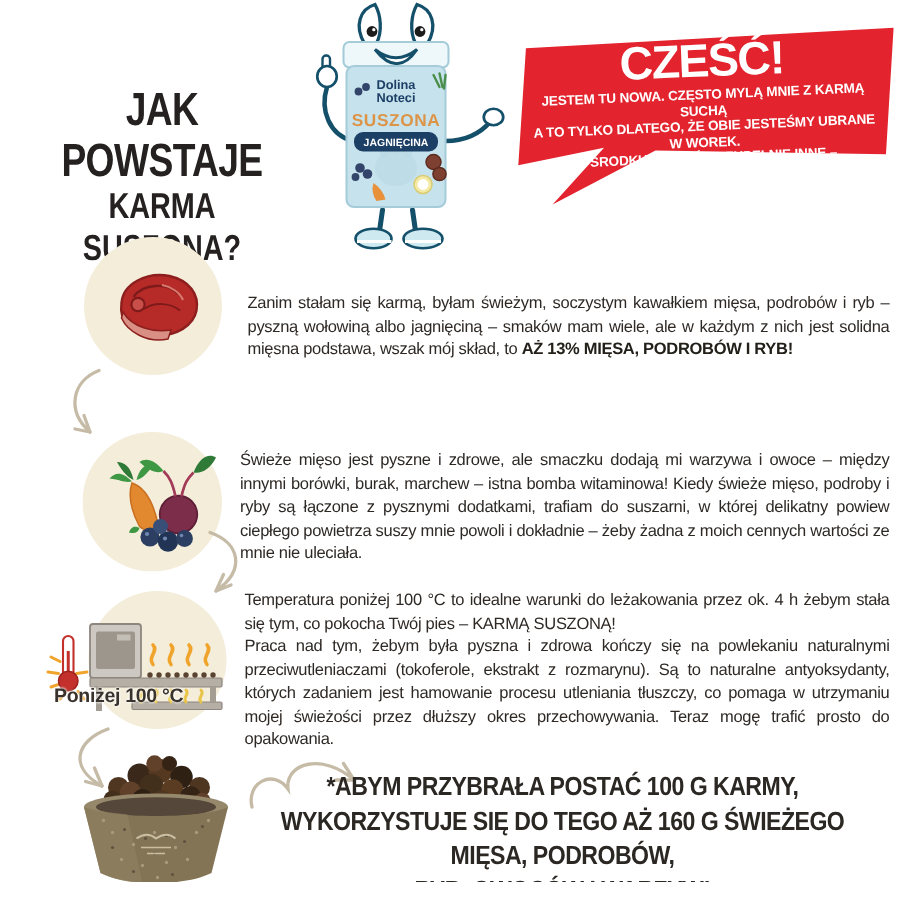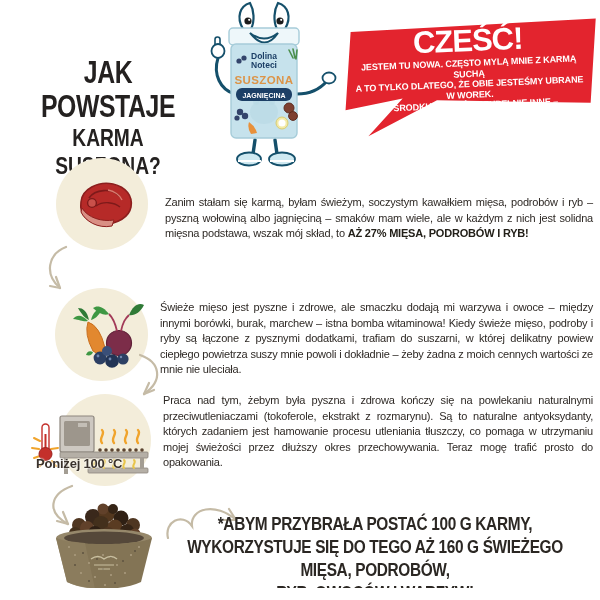--- a/index.html
+++ b/index.html
@@ -111,21 +111,21 @@
   <svg class="circ" style="left:56px;top:158px" width="92" height="92" viewBox="0 0 92 92">
     <circle cx="46" cy="46" r="46" fill="#f3edda"></circle>
     <path d="M25 44 C26 31 42 23 57 26 C70 29 77 38 75 49 C73 59 62 66 47 66 C33 66 23 57 25 44 Z" fill="#b62a28" stroke="#8c1f1e" stroke-width="1.6"></path>
     <path d="M26 50 C32 60 46 64 58 62 L56 68 C42 71 29 63 25 54 Z" fill="#d98f84" stroke="#8c1f1e" stroke-width="1"></path>
     <path d="M33 40 C39 31 56 30 63 38" fill="none" stroke="#7e1a1a" stroke-width="1.6"></path>
     <path d="M40 48 C47 43 58 44 64 49" fill="none" stroke="#7e1a1a" stroke-width="1.3"></path>
     <circle cx="36" cy="45" r="4.4" fill="#c9504a" stroke="#7e1a1a" stroke-width="1.4"></circle>
     <path d="M52 32 C58 33 64 37 66 42" fill="none" stroke="#d97b6f" stroke-width="1.4"></path>
   </svg>
 
-  <p class="step-text" id="t1"><span>Zanim stałam się karmą, byłam świeżym, soczystym kawałkiem mięsa, podrobów i ryb – pyszną wołowiną albo jagnięciną – smaków mam wiele, ale w każdym z nich jest solidna mięsna podstawa, wszak mój skład, to </span><b>AŻ 27% MIĘSA, PODROBÓW I RYB!</b></p>
+  <p class="step-text" id="t1"><span>Zanim stałam się karmą, byłam świeżym, soczystym kawałkiem mięsa, podrobów i ryb – pyszną wołowiną albo jagnięciną – smaków mam wiele, ale w każdym z nich jest solidna mięsna podstawa, wszak mój skład, to </span><b>AŻ 13% MIĘSA, PODROBÓW I RYB!</b></p>
 
   <svg class="circ" style="left:55px;top:288px" width="93" height="93" viewBox="0 0 93 93">
     <circle cx="46.5" cy="46.5" r="46.5" fill="#f3edda"></circle>
 
     <path d="M33 34 Q45 38 50 60 Q45 69 38 63 Q29 46 33 34 Z" fill="#e2882f" stroke="#c96f1f" stroke-width="1"></path>
     <path d="M33 33 C26 26 22 27 18 31 C26 32 28 34 33 33 Z" fill="#3e9743"></path>
     <path d="M34 32 C32 23 28 20 23 20 C27 27 30 30 34 32 Z" fill="#2f7a36"></path>
     <path d="M36 32 C38 24 42 21 47 22 C43 28 40 31 36 32 Z" fill="#3e9743"></path>
 
     <circle cx="64" cy="55" r="12.5" fill="#7c2d49" stroke="#5f1f37" stroke-width="1.2"></circle>
@@ -185,20 +185,21 @@
     <g stroke="#f0a42c" stroke-width="2" stroke-linecap="round">
       <path d="M4 48 l6 3 M2 58 l7 1 M4 68 l6 -2 M10 76 l4 -5 M26 76 l-4 -5 M28 58 l-7 1"></path>
     </g>
     <rect x="12" y="34" width="7" height="28" rx="3.5" fill="#ffffff" stroke="#c4302b" stroke-width="1.4"></rect>
     <rect x="14.5" y="44" width="2" height="18" fill="#c4302b"></rect>
     <circle cx="15.5" cy="64" r="6.5" fill="#c4302b" stroke="#9e231f" stroke-width="1"></circle>
   </svg>
   <div class="temp-label">Poniżej 100 °C</div>
 
   <div class="step-text" id="t3">
+    <p>Temperatura poniżej 100 °C to idealne warunki do leżakowania przez ok. 4 h żebym stała się tym, co pokocha Twój pies – KARMĄ SUSZONĄ!</p>
     <p>Praca nad tym, żebym była pyszna i zdrowa kończy się na powlekaniu naturalnymi przeciwutleniaczami (tokoferole, ekstrakt z rozmarynu). Są to naturalne antyoksydanty, których zadaniem jest hamowanie procesu utleniania tłuszczy, co pomaga w utrzymaniu mojej świeżości przez dłuższy okres przechowywania. Teraz mogę trafić prosto do opakowania.</p>
   </div>
 
   <svg class="circ" style="left:45px;top:497px" width="118" height="100" viewBox="0 0 118 100">
 
     <g>
       <circle cx="34" cy="28" r="7" fill="#4f3621"></circle>
         <circle cx="48" cy="20" r="8" fill="#3a281b"></circle>
       <circle cx="62" cy="17" r="8" fill="#54381f"></circle>
         <circle cx="76" cy="21" r="7.5" fill="#2f2014"></circle>

